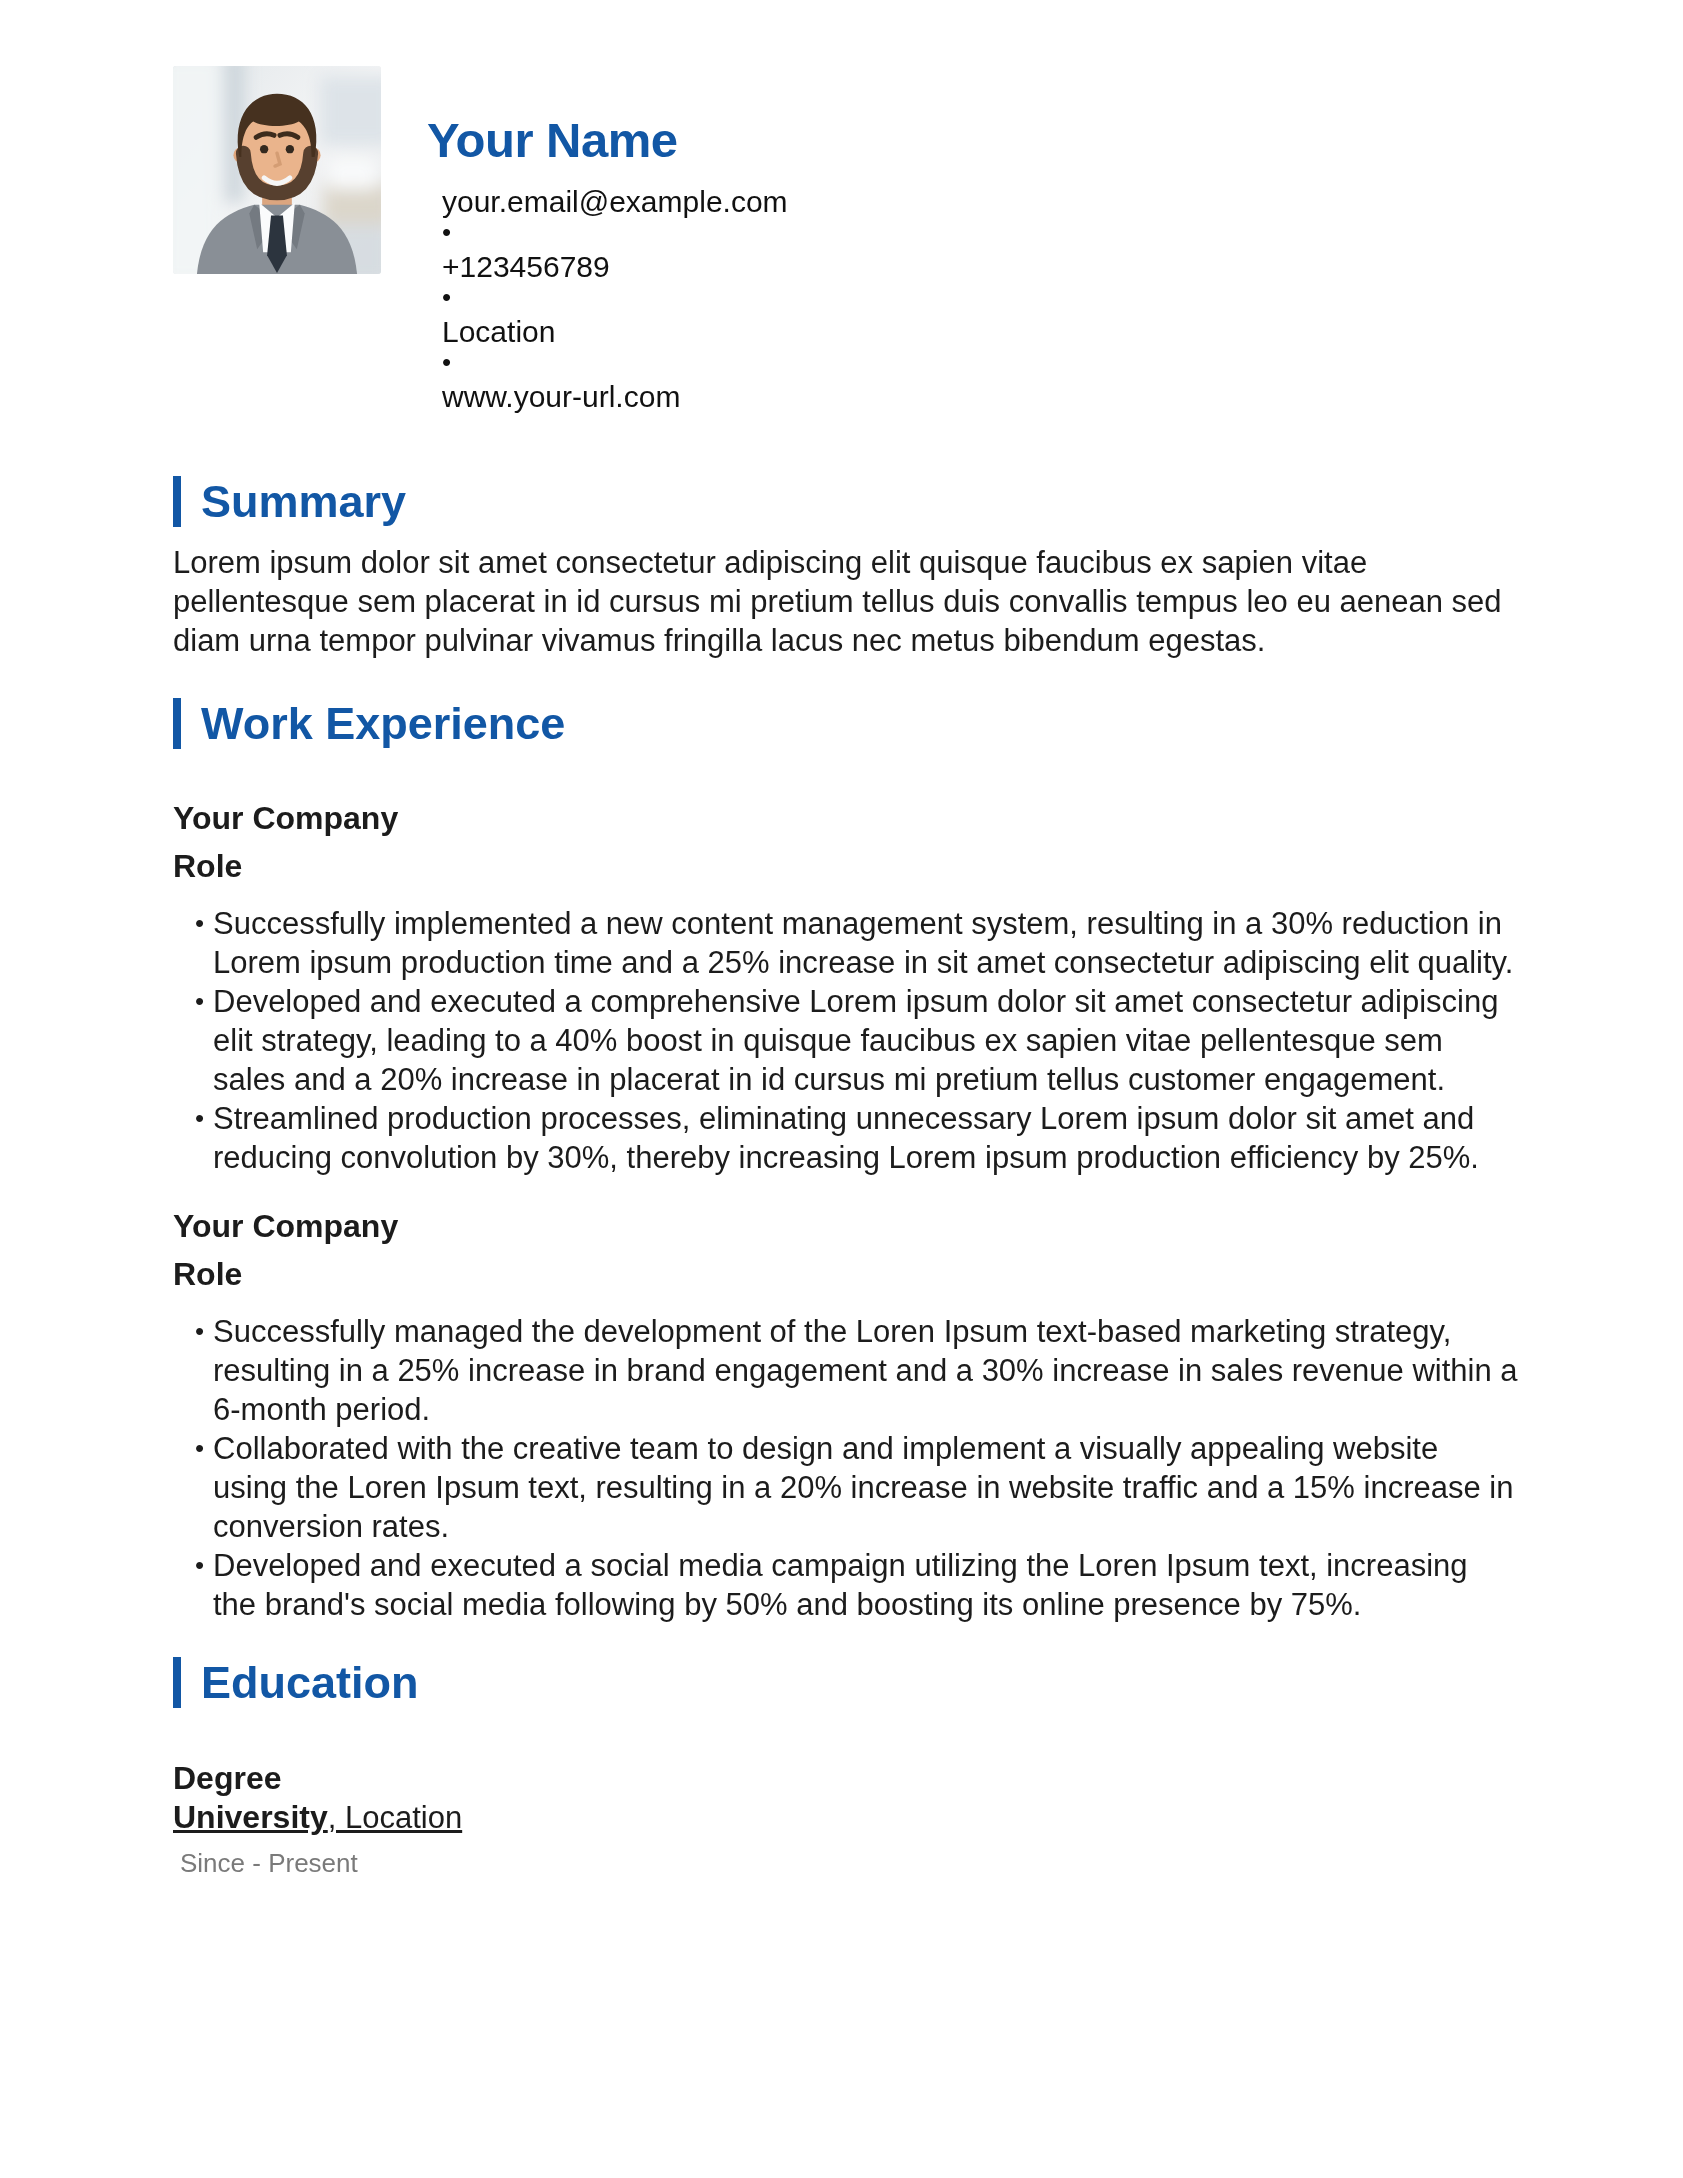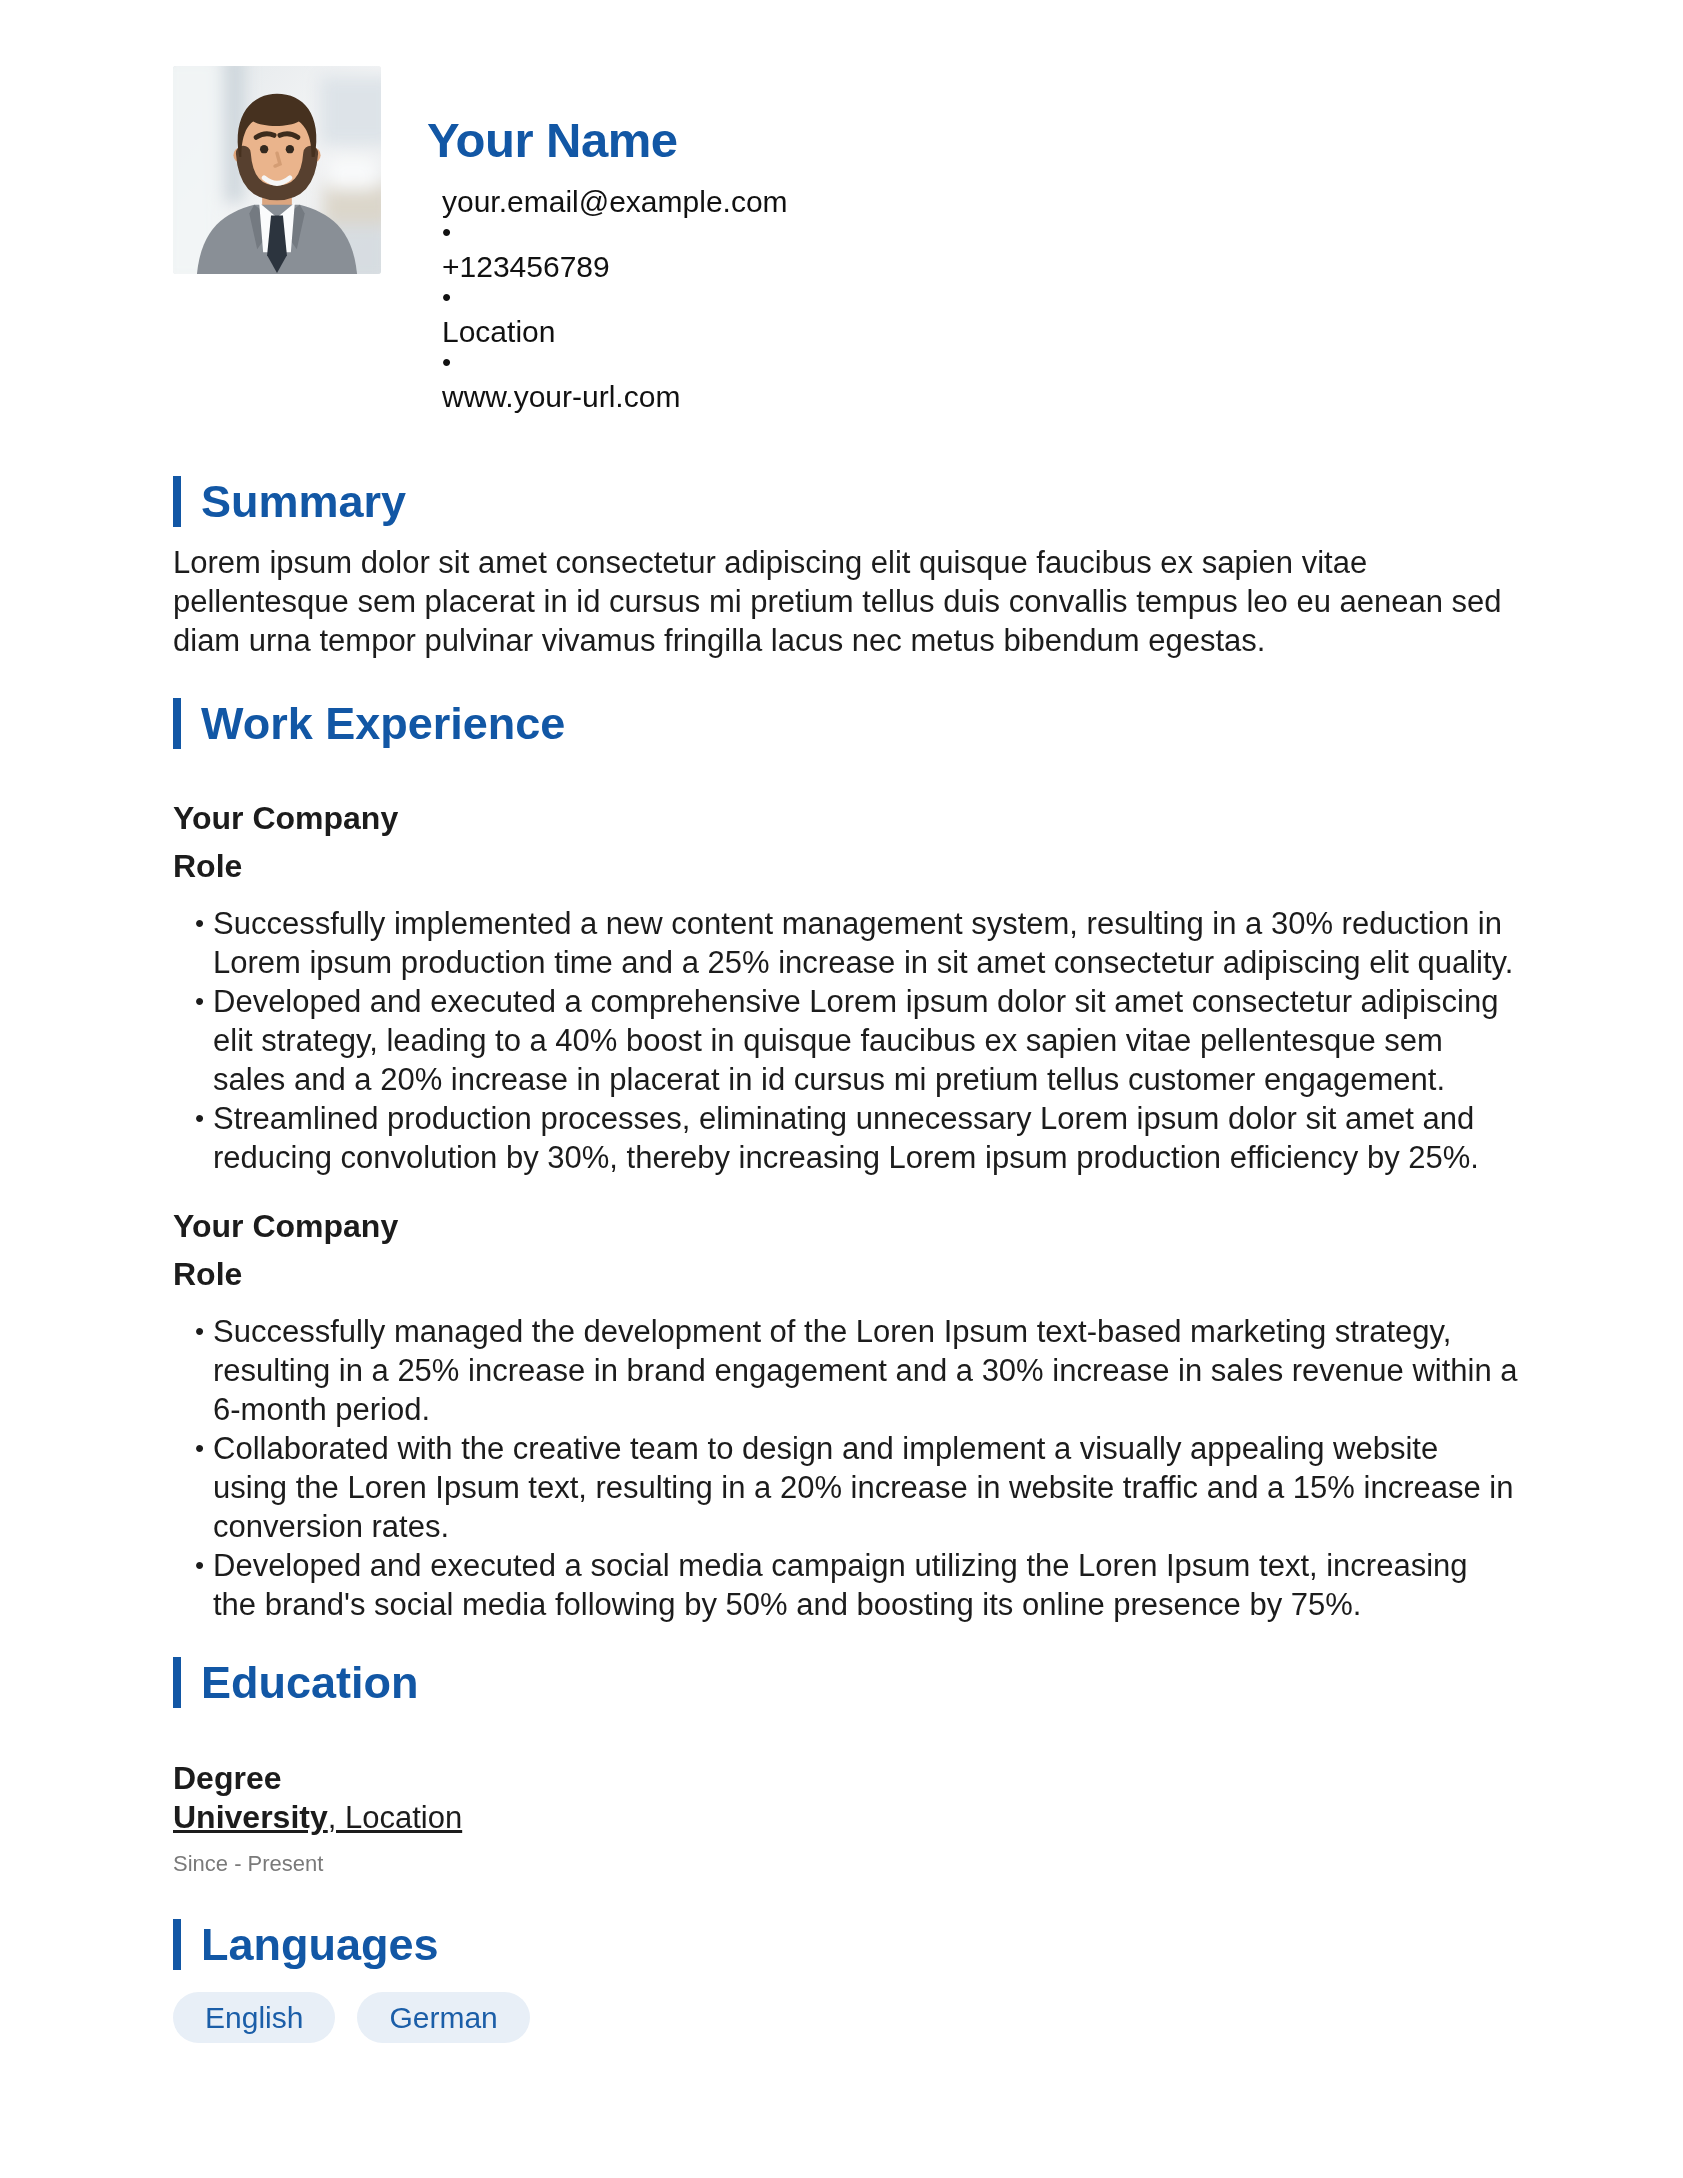--- a/index.html
+++ b/index.html
@@ -70,21 +70,21 @@
   }
   ul.bullets li::before{
     content:"\2022";
     position:absolute;left:0;top:0;
     font-size:26px;line-height:39px;color:var(--text);
   }
   
   .degree{font-size:32px;font-weight:700;line-height:39px;margin-top:51px;}
   .university-line{font-size:31px;line-height:39px;margin-top:0;text-decoration:underline;}
   .university-line .uni{font-weight:700;font-size:32px;}
-  .dates{font-size:22px;line-height:39px;margin-top:7px;color:var(--muted);}
+  .dates{font-size:26px;line-height:39px;margin-top:7px;color:var(--muted);margin-left:7px;}
   
   .pills{margin-top:22px;display:flex;gap:22px;}
   .pill{
     display:inline-flex;align-items:center;justify-content:center;
     height:51px;padding:0 32px;border-radius:26px;
     background:var(--pill-bg);color:var(--pill-text);
     font-size:30px;
   }
 </style>
 </head>
@@ -189,22 +189,15 @@
 
   <div>
     <div class="sec-title mt-edu">Education</div>
     <div class="degree">Degree</div>
     <div class="university-line">
       <span class="uni">University</span><span>, Location</span>
     </div>
     <div class="dates">Since - Present</div>
   </div>
 
-  <div>
-    <div class="sec-title mt-lang">Languages</div>
-    <div class="pills">
-      <span class="pill">English</span>
-      <span class="pill">German</span>
-    </div>
-  </div>
 
 </div>
 
 
 </body></html>

